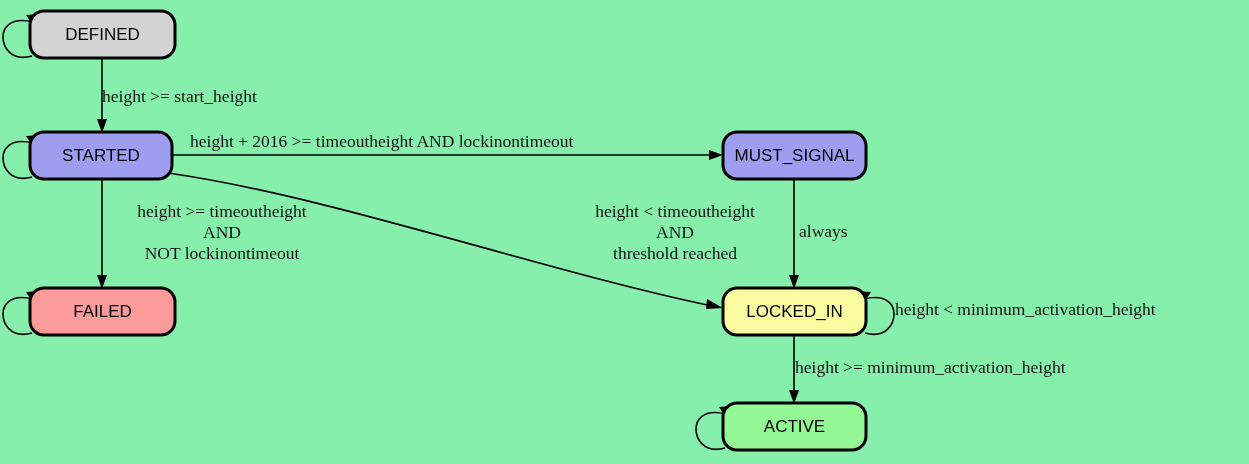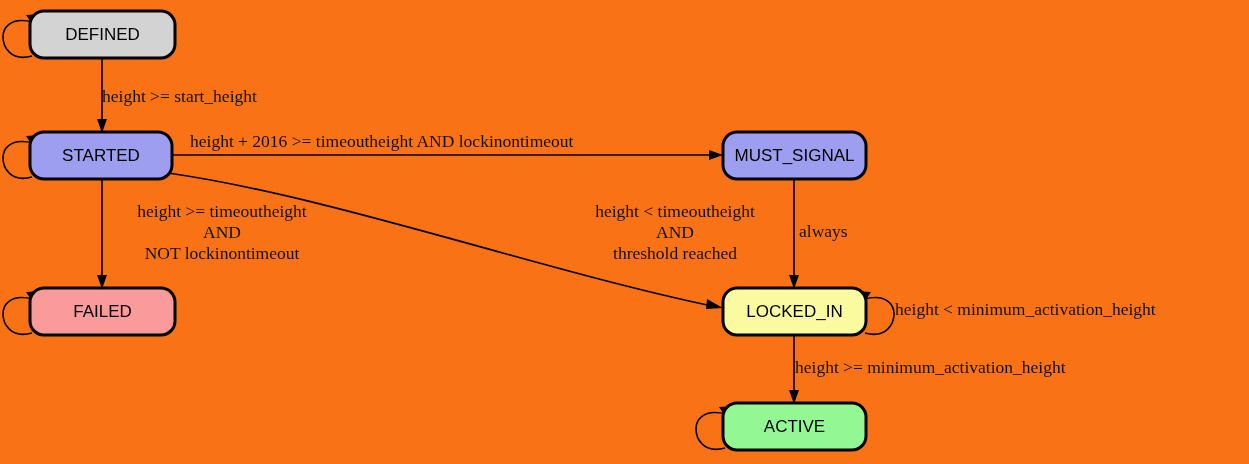--- a/index.html
+++ b/index.html
@@ -4,21 +4,21 @@
 <style>
   html, body {
     margin: 0;
     padding: 0;
     background: #ffffff;
   }
   #canvas {
     position: relative;
     width: 1249px;
     height: 464px;
-    background: #f97316;
+    background: #86efac;
     overflow: hidden;
     font-family: "Liberation Serif", "DejaVu Serif", serif;
   }
   #graph-svg {
     position: absolute;
     left: 0;
     top: 0;
     width: 1249px;
     height: 464px;
   }

